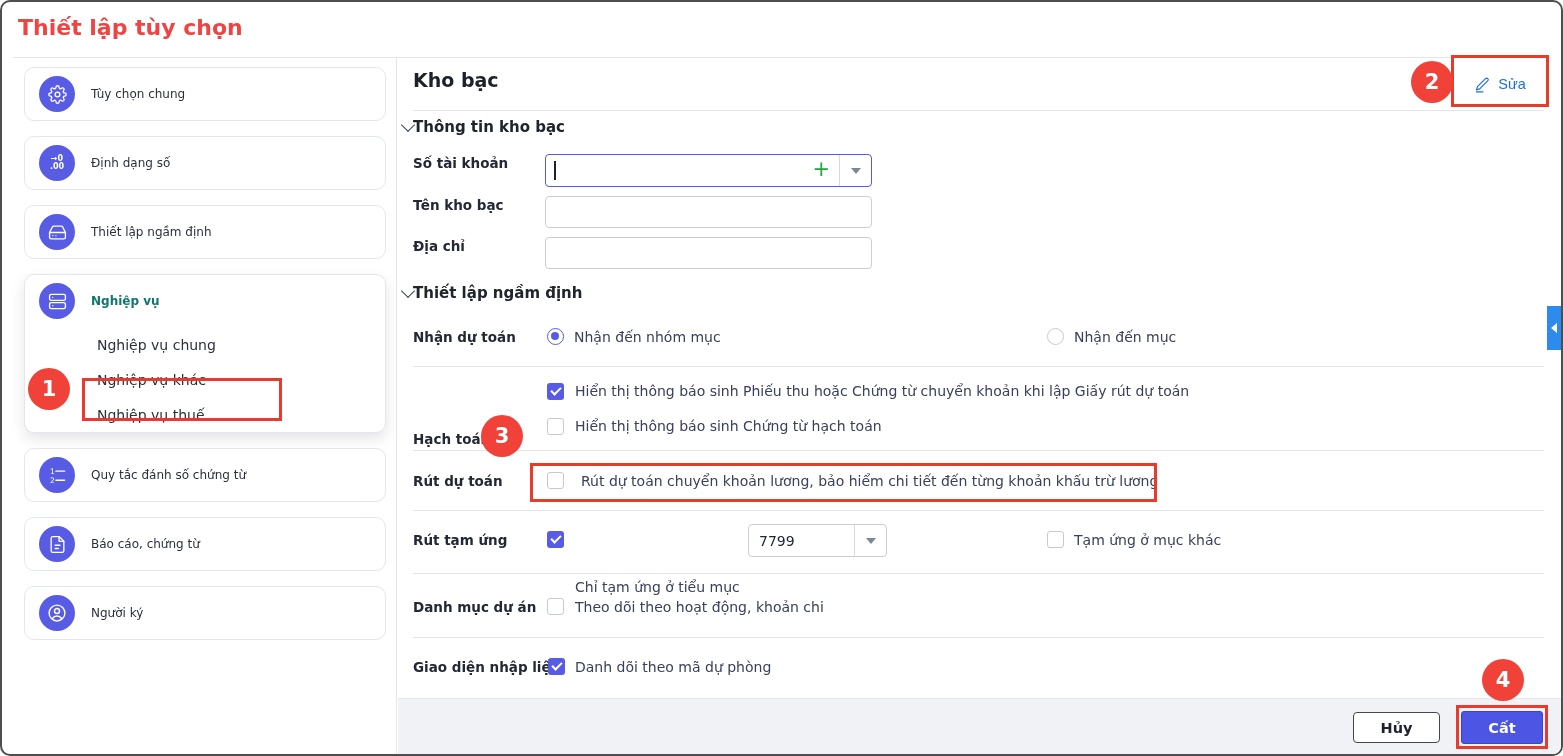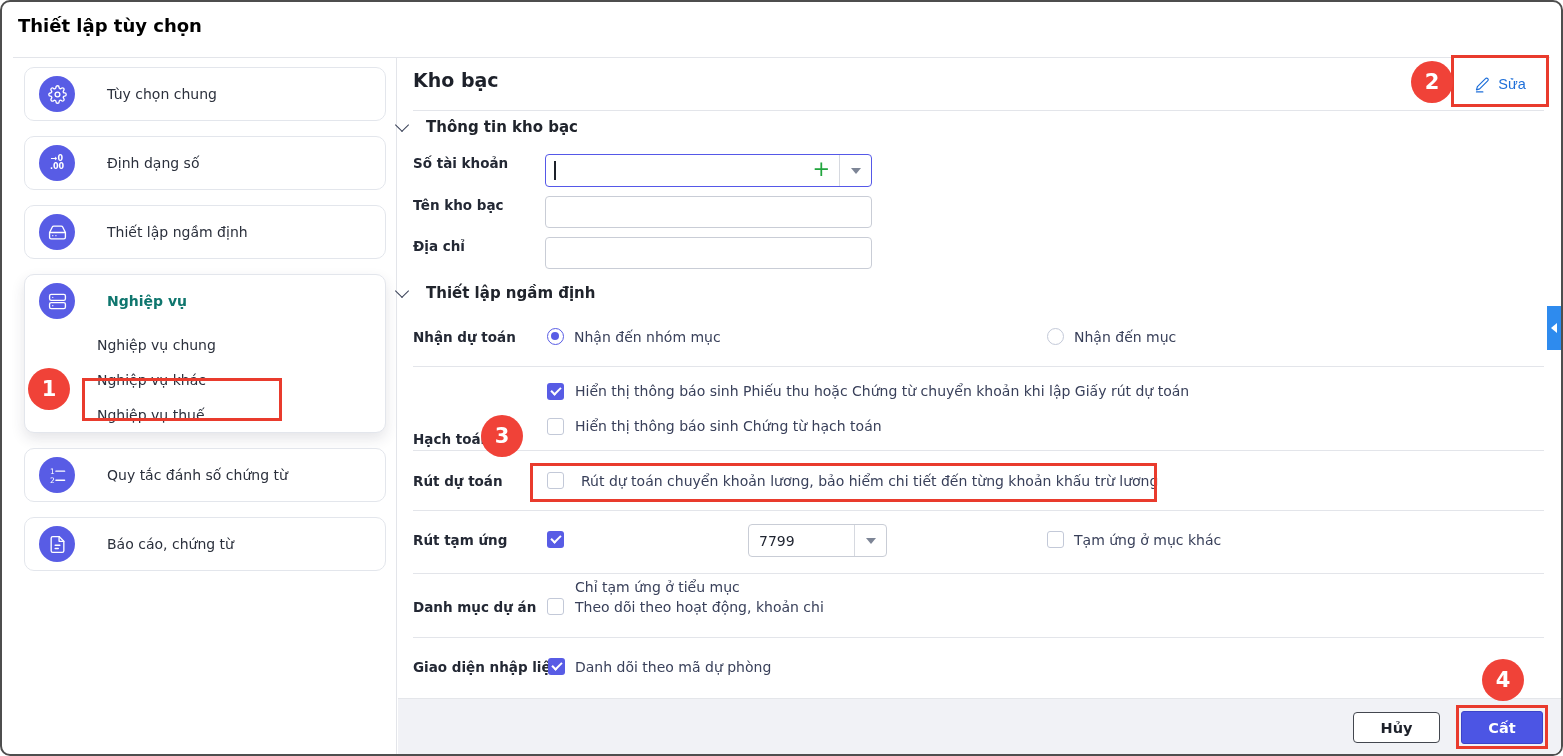--- a/index.html
+++ b/index.html
@@ -1,43 +1,43 @@
 <!DOCTYPE html>
 <html><head>
 <meta charset="utf-8">
 <style>
   html,body{margin:0;padding:0;background:#fff;font-family:"DejaVu Sans","Liberation Sans",sans-serif;}
   .window{position:relative;width:1563px;height:756px;box-sizing:border-box;border:2px solid #4e4e4e;
           border-radius:10px;background:#fff;overflow:hidden;}
   
-  .app-title{position:absolute;left:16px;top:13px;font-size:18px;font-weight:700;color:#000000;}
+  .app-title{position:absolute;left:16px;top:13px;font-size:22px;font-weight:700;color:#ef4444;}
   .header-divider{position:absolute;left:11px;right:11px;top:55px;height:1px;background:#e3e5ea;}
   
   .sidebar{position:absolute;left:22px;top:65px;width:362px;}
   .card{box-sizing:border-box;border:1px solid #e3e6ec;border-radius:10px;margin-bottom:15px;background:#fff;}
   .card-row{display:flex;align-items:center;height:52px;padding-left:14px;}
   .icon-circle{width:36px;height:36px;border-radius:50%;background:#585ce5;display:flex;flex-direction:column;
                align-items:center;justify-content:center;flex:none;color:#fff;}
   .icon-circle svg{stroke:#fff;fill:none;stroke-width:1.7;stroke-linecap:round;stroke-linejoin:round;}
   .numfmt{display:flex;flex-direction:column;align-items:center;line-height:8px;font-size:8px;font-weight:700;color:#fff;}
-  .card-label{margin-left:32px;font-size:14px;color:#2b303c;}
+  .card-label{margin-left:16px;font-size:12px;color:#2b303c;}
   .card.expanded{box-shadow:0 6px 14px rgba(40,44,63,.12);}
   .card.expanded .card-label{color:#0f766e;font-weight:700;}
   .subitems{padding:0 0 0 72px;}
   .subitem{height:35px;display:flex;align-items:center;font-size:14px;color:#2b303c;}
   .subitem.selected{font-weight:700;color:#1f2430;}
   
   .v-divider{position:absolute;left:394px;top:56px;bottom:0;width:1px;background:#e3e5ea;}
   .main{position:absolute;left:395px;top:56px;right:0;bottom:0;}
   .main-title{position:absolute;left:16px;top:11px;font-size:19px;font-weight:700;color:#1d212a;}
   .edit-btn{position:absolute;left:1062px;top:5px;width:82px;height:42px;display:flex;align-items:center;
             justify-content:center;gap:7px;color:#1e6fd9;font-size:14.5px;background:#fff;border:none;cursor:pointer;}
   .edit-btn svg{stroke:#1e6fd9;fill:none;stroke-width:1.7;stroke-linecap:round;stroke-linejoin:round;}
   .main-divider{position:absolute;left:16px;right:17px;height:1px;background:#e3e5ea;}
-  .section-head{position:absolute;left:0;display:flex;align-items:center;gap:19px;font-size:15px;
+  .section-head{position:absolute;left:6px;display:flex;align-items:center;gap:0;font-size:15px;
                 font-weight:700;color:#20242c;}
   .chev{width:9px;height:9px;border-left:1.8px solid #3a4258;border-bottom:1.8px solid #3a4258;
         transform:rotate(-45deg);margin-top:-4px;}
   .f-label{position:absolute;left:16px;font-size:13.5px;font-weight:700;color:#232834;}
   .opt-label{position:absolute;font-size:14px;color:#39405a;}
   .text-input{position:absolute;left:148px;box-sizing:border-box;width:327px;height:32px;
               border:1px solid #c9cdd6;border-radius:4px;background:#fff;}
   .combo-focused{position:absolute;left:148px;box-sizing:border-box;width:327px;height:33px;
                  border:1.5px solid #5558e8;border-radius:4px;background:#fff;display:flex;align-items:center;}
   .caret-bar{width:1.5px;height:19px;background:#1d212a;margin-left:8px;}
@@ -159,20 +159,32 @@
               <path d="M14 2H6a2 2 0 0 0-2 2v16a2 2 0 0 0 2 2h12a2 2 0 0 0 2-2V8z"></path>
               <polyline points="14 2 14 8 20 8"></polyline>
               <line x1="9" y1="13" x2="15" y2="13"></line>
               <line x1="9" y1="17" x2="13" y2="17"></line>
             </svg>
         </span>
         <span class="card-label">Báo cáo, chứng từ</span>
       </div>
     </div>
 
+    <div class="card">
+      <div class="card-row">
+        <span class="icon-circle">
+          <svg width="20" height="20" viewBox="0 0 24 24">
+              <circle cx="12" cy="12" r="9.5"></circle>
+              <circle cx="12" cy="9.5" r="3"></circle>
+              <path d="M6.5 18.6a6.5 6.5 0 0 1 11 0"></path>
+            </svg>
+        </span>
+        <span class="card-label">Người ký</span>
+      </div>
+    </div>
   </div>
 
   <div class="v-divider"></div>
 
   <div class="main">
 
     <div class="main-title">Kho bạc</div>
 
     <button class="edit-btn">
       <span style="display:flex;">

